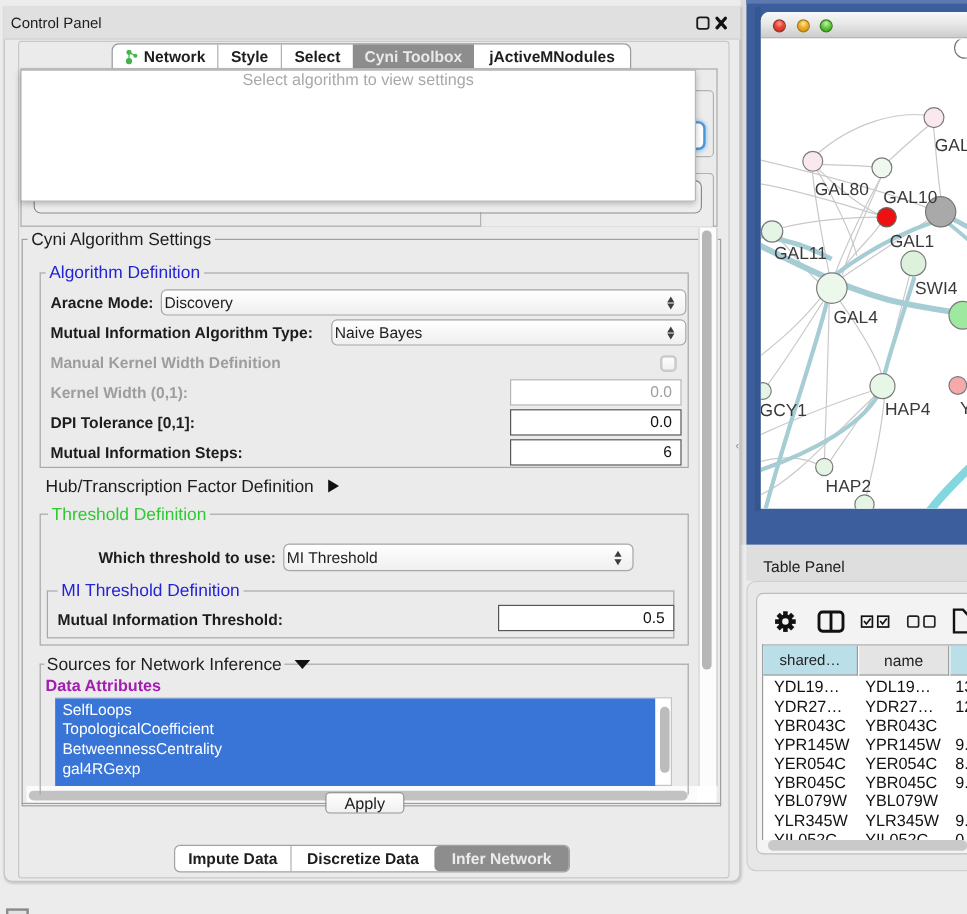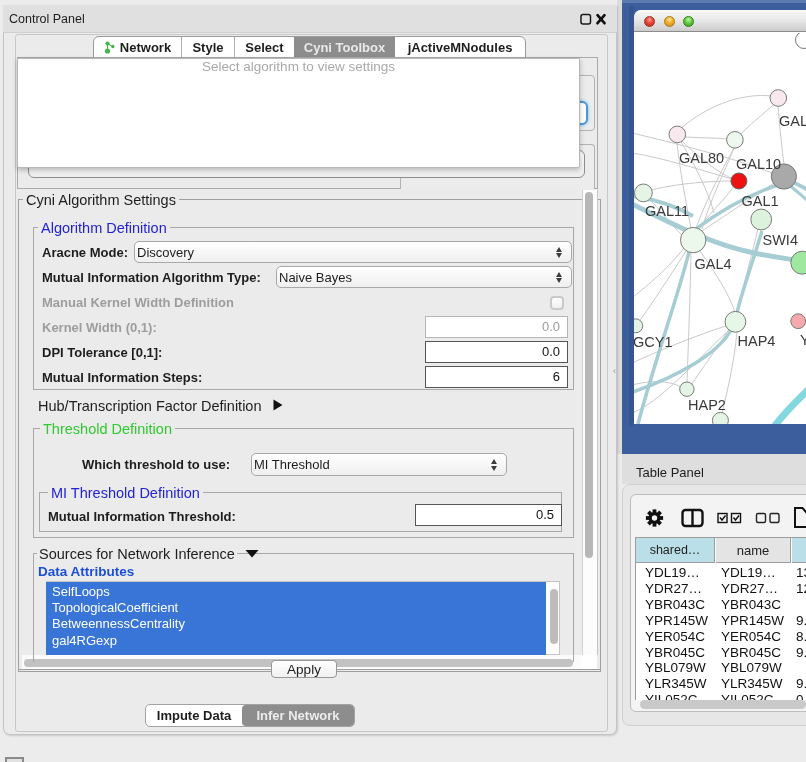--- a/index.html
+++ b/index.html
@@ -229,44 +229,45 @@
 
 <div class="abs" style="left:38px; top:398px; font-size:14.5px; color:#1d1d1d; white-space:nowrap;">Hub/Transcription Factor Definition</div>
 <svg class="abs" style="left:272px; top:399px;" width="11" height="12" viewBox="0 0 11 12">
     <path d="M1.5 0.5 L10.5 6 L1.5 11.5 Z" fill="#111"></path>
   </svg>
 
 <div class="abs" style="left:32.5px; top:428px; width:541px; height:110px; border:1px solid #a8a8a8;"></div>
 <div class="abs" style="left:40px; top:421px; background:#ebebeb; padding:0 3px; font-size:14.5px; color:#30c931; white-space:nowrap;">Threshold Definition</div>
 
 <div class="abs lbl bold" style="left:82px; top:457px;">Which threshold to use:</div>
-<div class="abs combo" style="left:251px; top:453px; width:256px; height:23px;"><span>MI Threshold</span></div>
+<div class="abs combo" style="left:236px; top:453px; width:292px; height:23px;"><span>MI Threshold</span></div>
 
 <div class="abs" style="left:38.5px; top:492px; width:523.5px; height:40px; border:1px solid #a8a8a8;"></div>
 <div class="abs" style="left:48px; top:485px; background:#ebebeb; padding:0 3px; font-size:14.5px; color:#2323d6; white-space:nowrap;">MI Threshold Definition</div>
 <div class="abs lbl bold" style="left:48px; top:509px;">Mutual Information Threshold:</div>
 <div class="abs field" style="left:415px; top:504px; width:147px; height:22px; border:1px solid #555;">0.5</div>
 
 <div class="abs" style="left:32.5px; top:553px; width:541px; height:109px; border:1px solid #a8a8a8; border-bottom:none;"></div>
 <div class="abs" style="left:37px; top:546px; background:#ebebeb; padding:0 2px; font-size:14.5px; color:#1d1d1d; white-space:nowrap;">Sources for Network Inference</div>
 <svg class="abs" style="left:245px; top:549px;" width="14" height="9" viewBox="0 0 14 9">
     <path d="M0.5 1 L13.5 1 L7 8.5 Z" fill="#111"></path>
   </svg>
-<div class="abs" style="left:38px; top:564px; font-size:13.5px; font-weight:bold; color:#1d4ed8;">Data Attributes</div>
+<div class="abs" style="left:38px; top:564px; font-size:13.5px; font-weight:bold; color:#a21caf;">Data Attributes</div>
 
 <div class="abs" style="left:46px; top:581px; width:514px; height:74px; background:#fff; border:1px solid #c4c4c4;"></div>
 <div class="abs" style="left:46px; top:582px; width:500px; height:73px; background:#3875d7; color:#fff; font-size:13px; line-height:16.2px; padding:2px 0 0 6px; overflow:hidden;">
 SelfLoops<br>TopologicalCoefficient<br>BetweennessCentrality<br>gal4RGexp
 </div>
 <div class="abs" style="left:550px; top:589px; width:8px; height:55px; background:#bcbcbc; border-radius:4px;"></div>
 
 <div class="abs" style="left:271px; top:660px; width:66px; height:18px; background:linear-gradient(#ffffff,#f0f0f0); border:1px solid #989898; border-radius:4px; text-align:center; font-size:13.5px; color:#1d1d1d; line-height:17px;">Apply</div>
 
 <div class="abs" style="left:145px; top:704px; height:23px; background:#fff; border:1px solid #a2a2a2; border-radius:5px; display:flex; font-size:13px; font-weight:bold; color:#1d1d1d; line-height:21px;">
   <div style="width:96px; text-align:center;">Impute Data</div>
+  <div style="width:120px; border-left:1px solid #b0b0b0; text-align:center;">Discretize Data</div>
   <div style="width:112px; background:#8d8d8d; color:#ececec; text-align:center; border-radius:4px;">Infer Network</div>
 </div>
 
 <div class="abs" style="left:5px; top:757px; width:19px; height:10px; background:#e2e2e2; border:2px solid #8a8a8a;"></div>
 
 <div class="abs" style="left:613px; top:366px; width:6px; height:10px; color:#888; font-size:9px;">‹</div>
 
 <div class="abs" style="left:17px; top:58px; width:563px; height:110px; background:#fff; border:1px solid #b8b8b8; border-radius:0 0 2px 2px; box-shadow:0 2px 5px rgba(0,0,0,0.25); font-size:14px; color:#111;">
   <div style="text-align:center; color:#a9a9a9; font-size:13.5px; height:15px; line-height:15px;">Select algorithm to view settings</div>
 </div>

